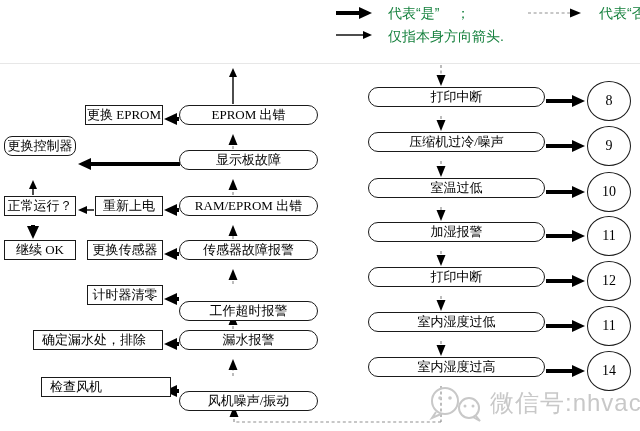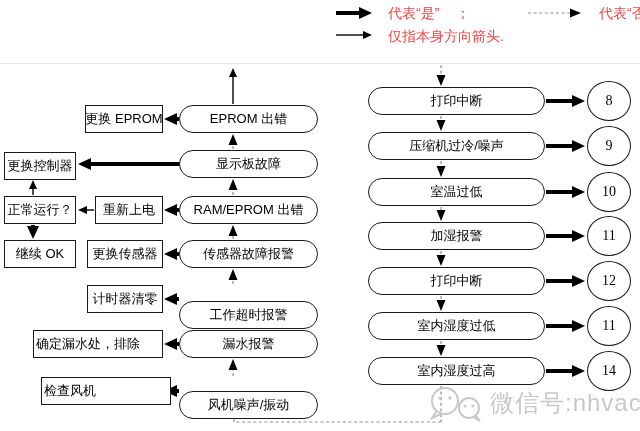--- a/index.html
+++ b/index.html
@@ -2,29 +2,29 @@
 <html><head>
 <meta charset="utf-8">
 <style>
   html,body{margin:0;padding:0;background:#ffffff;}
   .canvas{
     position:relative;width:640px;height:431px;background:#ffffff;
     font-family:"Liberation Sans","DejaVu Sans",sans-serif;color:#000;
     overflow:hidden;
   }
   .sep{position:absolute;left:0;top:63px;width:640px;height:1px;background:#e7e7e7;}
-  .legend-text{position:absolute;font-size:14px;color:#ef4444;white-space:nowrap;}
+  .legend-text{position:absolute;font-size:14px;color:#15803d;white-space:nowrap;}
   .node{
-    position:absolute;box-sizing:border-box;height:28px;
+    position:absolute;box-sizing:border-box;height:20px;
     border:1px solid #1a1a1a;background:#fff;
     display:flex;align-items:center;justify-content:center;
-    font-size:13px;white-space:nowrap;z-index:2;
+    font-size:13px;white-space:nowrap;z-index:2;font-family:Liberation Serif, serif;
   }
   .stadium{border-radius:14px;}
-  .align-left{justify-content:flex-start;padding-left:2px;}
+  .align-left{justify-content:flex-start;padding-left:8px;}
   .circle{
     border-radius:50%;width:44px;height:40px;
     font-family:"Liberation Serif","DejaVu Serif",serif;font-size:14px;
   }
   #arrows{position:absolute;left:0;top:0;z-index:1;}
   .watermark{
     position:absolute;left:424px;top:386px;display:flex;align-items:flex-start;
     z-index:3;pointer-events:none;
   }
   .watermark-text{
@@ -186,21 +186,21 @@
     </svg>
 
   <span class="legend-text" style="left:388px;top:5px;">代表“是”</span>
   <span class="legend-text" style="left:456px;top:5px;">；</span>
   <span class="legend-text" style="left:599px;top:5px;">代表“否”</span>
   <span class="legend-text" style="left:388px;top:28px;">仅指本身方向箭头.</span>
 
   <div class="sep"></div>
 
   <div class="node" style="left:85px;top:105px;width:78px;">更换 EPROM</div>
-  <div class="node" style="left:4px;top:152px;width:72px;">更换控制器</div>
+  <div class="node" style="left:4px;top:136px;width:72px;border-radius:8px;">更换控制器</div>
   <div class="node" style="left:4px;top:196px;width:72px;">正常运行？</div>
   <div class="node" style="left:95px;top:196px;width:68px;">重新上电</div>
   <div class="node" style="left:4px;top:240px;width:72px;">继续 OK</div>
   <div class="node" style="left:87px;top:240px;width:76px;">更换传感器</div>
   <div class="node" style="left:87px;top:285px;width:76px;">计时器清零</div>
   <div class="node align-left" style="left:33px;top:330px;width:130px;">确定漏水处，排除</div>
   <div class="node align-left" style="left:33px;top:377px;width:130px;margin-left:8px;">检查风机</div>
 
   <div class="node stadium" style="left:179px;top:105px;width:139px;">EPROM 出错</div>
   <div class="node stadium" style="left:179px;top:150px;width:139px;">显示板故障</div>

